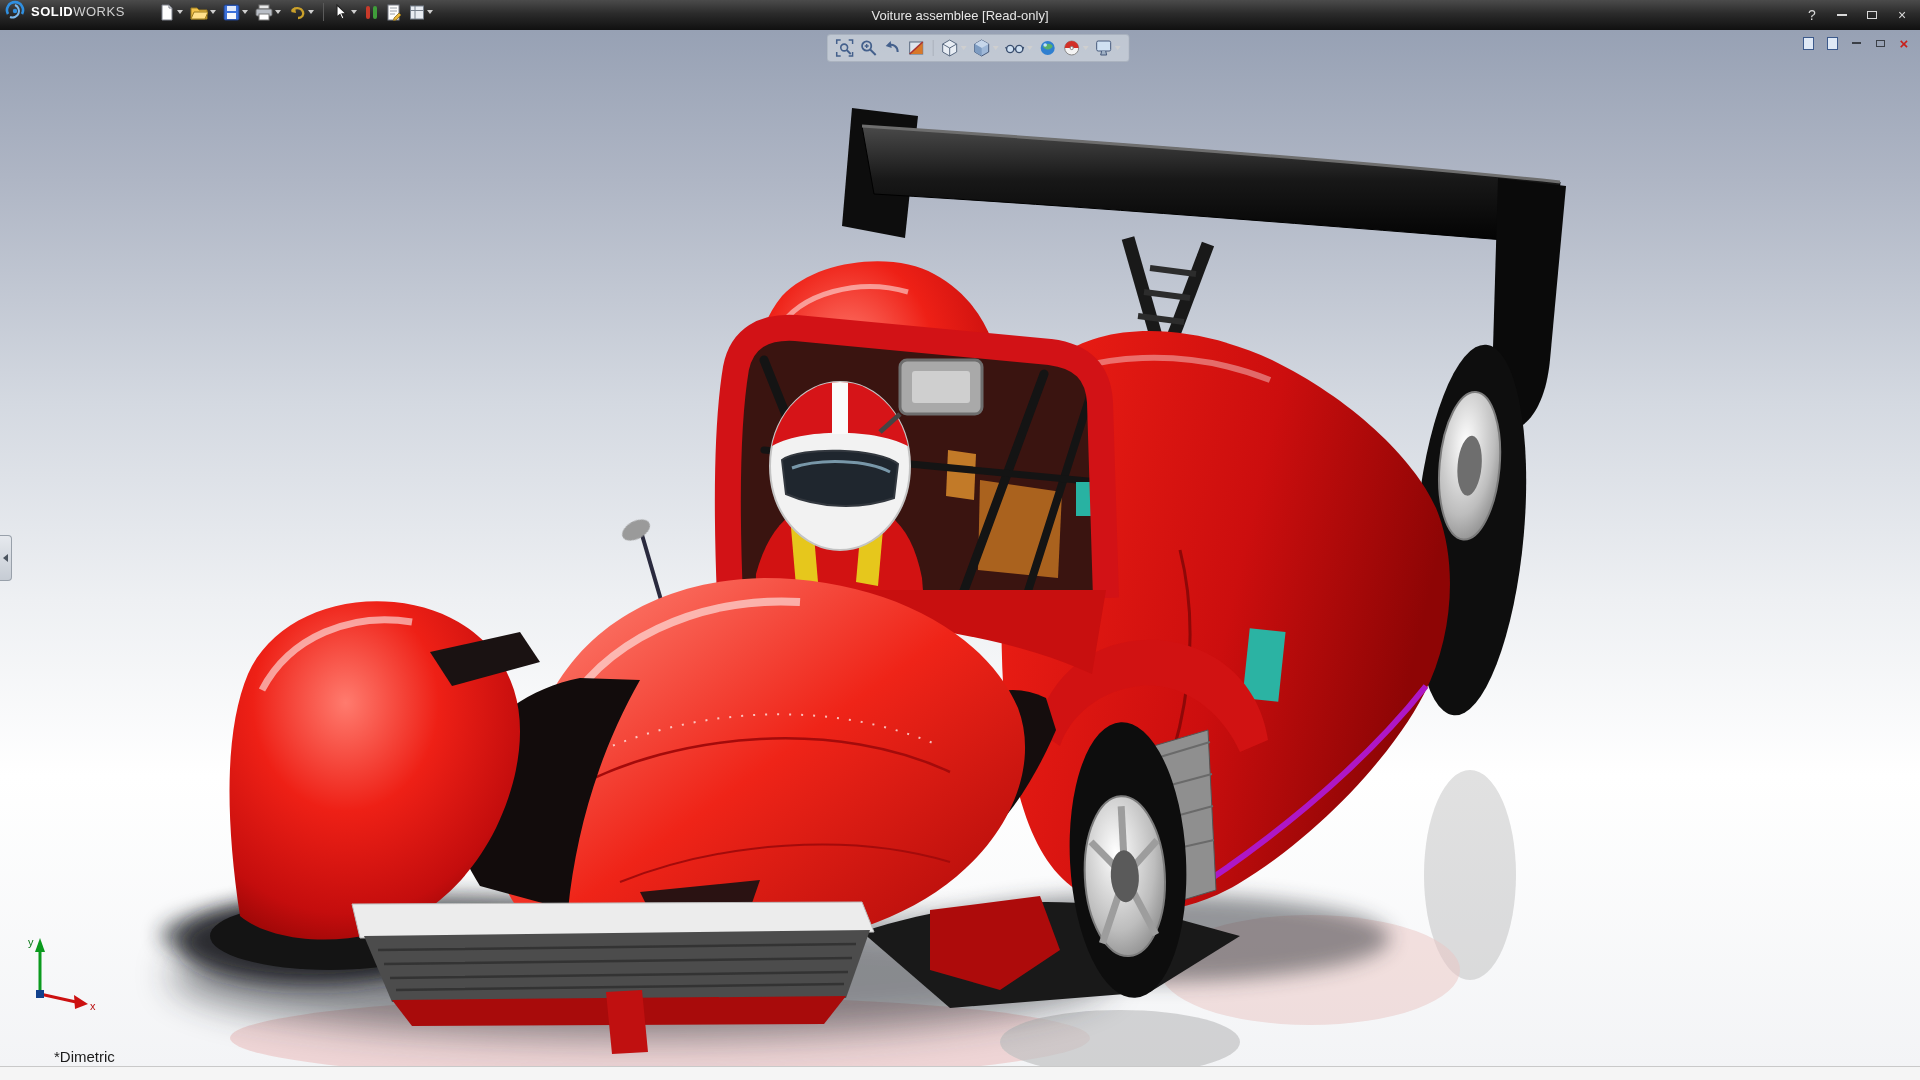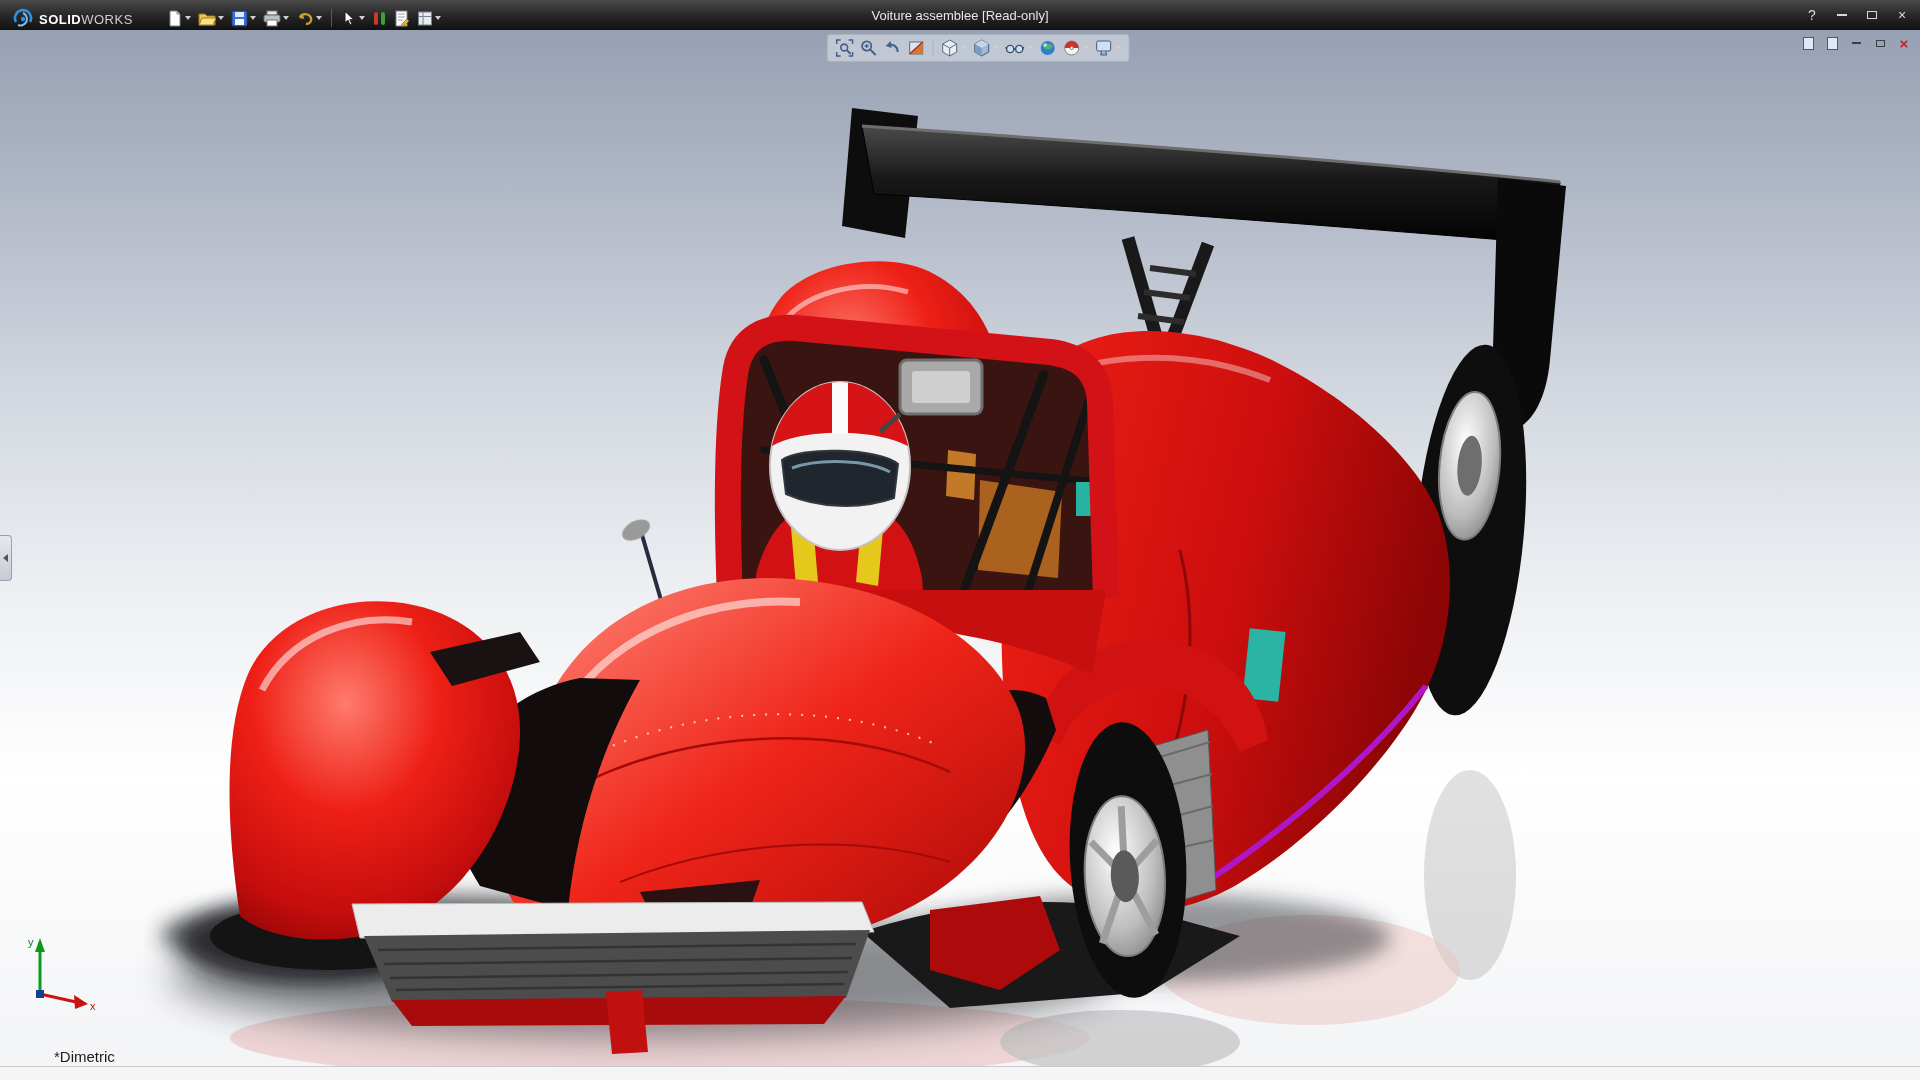--- a/index.html
+++ b/index.html
@@ -1,19 +1,19 @@
 <!DOCTYPE html>
 <html><head>
 <meta charset="utf-8">
 <style>
   * { margin:0; padding:0; box-sizing:border-box; }
   html,body { width:1920px; height:1080px; overflow:hidden; font-family:"Liberation Sans",sans-serif; background:#fff; }
 
   
-  .titlebar{height:30px;background:linear-gradient(#4b4b4b,#2b2b2b 45%,#101010);display:flex;align-items:flex-end;position:relative;color:#ddd;padding:0 12px;}
+  .titlebar{height:30px;background:linear-gradient(#4b4b4b,#2b2b2b 45%,#101010);display:flex;align-items:flex-start;position:relative;color:#ddd;padding:0 4px;}
   .brand{display:flex;align-items:center;gap:5px;margin-right:30px;}
   .brand-text{font-size:13px;letter-spacing:.5px;}
   .brand-text .b{font-weight:bold;color:#fff;}
   .brand-text .l{color:#cfcfcf;}
   .tb-group{display:flex;align-items:center;gap:1px;}
   .tb-btn{height:24px;display:flex;align-items:center;gap:2px;padding:0 3px;border-radius:3px;background:transparent;border:none;cursor:default;}
   .tb-btn svg{display:block;}
   .dd{width:0;height:0;border-left:3px solid transparent;border-right:3px solid transparent;border-top:4px solid #cfcfcf;}
   .sep{width:1px;height:18px;background:#5a5a5a;margin:0 5px;}
   .title-text{position:absolute;left:50%;top:0;transform:translateX(-50%);height:30px;display:flex;align-items:center;font-size:13px;color:#e6e6e6;}

